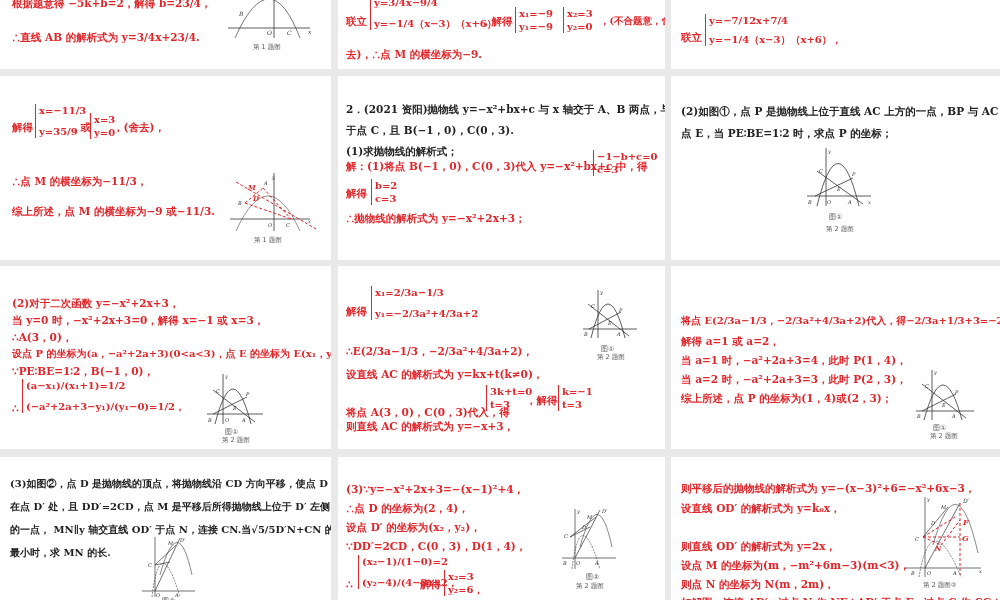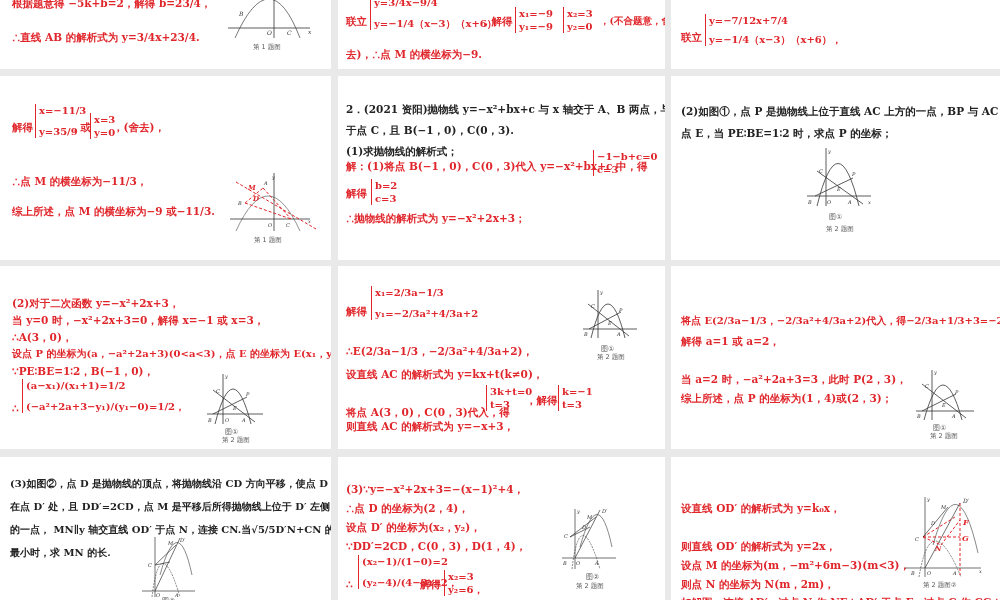--- a/index.html
+++ b/index.html
@@ -192,20 +192,21 @@
     <text x="3" y="48" font-size="5" font-style="italic" fill="#333">B</text>
     <text x="36" y="48" font-size="5" font-style="italic" fill="#333">A</text>
   </svg>
   <div class="cap" style="left:263px;top:78px;font-size:7px;">图①</div>
   <div class="cap" style="left:259px;top:87px;">第 2 题图</div>
 </div>
 
 <div class="panel" style="left:671px;top:266px;width:329px;height:183px;">
   <div class="line red" style="left:10px;top:48px;font-size:10px;">将点 E(2/3a−1/3，−2/3a²+4/3a+2)代入，得−2/3a+1/3+3=−2/3a²+4/3a+2，</div>
   <div class="line red" style="left:10px;top:68px;">解得 a=1 或 a=2，</div>
+  <div class="line red" style="left:10px;top:87px;">当 a=1 时，−a²+2a+3=4，此时 P(1，4)，</div>
   <div class="line red" style="left:10px;top:106px;">当 a=2 时，−a²+2a+3=3，此时 P(2，3)，</div>
   <div class="line red" style="left:10px;top:125px;">综上所述，点 P 的坐标为(1，4)或(2，3)；</div>
   <svg class="fig" style="left:243px;top:102px;" width="62" height="55">
     <path d="M10,52 Q29,-18 48,52" fill="none" stroke="#333" stroke-width="0.8"></path>
     <line x1="2" y1="43" x2="60" y2="43" stroke="#333" stroke-width="0.8"></line>
     <line x1="18" y1="2" x2="18" y2="52" stroke="#333" stroke-width="0.8"></line>
     <line x1="8" y1="16" x2="52" y2="50" stroke="#333" stroke-width="0.8"></line>
     <line x1="8" y1="43" x2="42" y2="26" stroke="#333" stroke-width="0.8"></line>
     <text x="20" y="6" font-size="5" font-style="italic" fill="#333">y</text>
     <text x="11" y="20" font-size="5" font-style="italic" fill="#333">C</text>
@@ -270,20 +271,21 @@
     <text x="4" y="31" font-size="5" font-style="italic" fill="#333">C</text>
     <text x="3" y="58" font-size="5" font-style="italic" fill="#333">B</text>
     <text x="16" y="58" font-size="5" font-style="italic" fill="#333">O</text>
     <text x="35" y="58" font-size="5" font-style="italic" fill="#333">A</text>
   </svg>
   <div class="cap" style="left:248px;top:115px;font-size:7px;">图②</div>
   <div class="cap" style="left:238px;top:125px;">第 2 题图</div>
 </div>
 
 <div class="panel" style="left:671px;top:457px;width:329px;height:143px;">
+  <div class="line red" style="left:10px;top:24px;">则平移后的抛物线的解析式为 y=−(x−3)²+6=−x²+6x−3，</div>
   <div class="line red" style="left:10px;top:44px;">设直线 OD′ 的解析式为 y=k₀x，</div>
   <div class="line red" style="left:10px;top:82px;">则直线 OD′ 的解析式为 y=2x，</div>
   <div class="line red" style="left:10px;top:101px;">设点 M 的坐标为(m，−m²+6m−3)(m&lt;3)，</div>
   <div class="line red" style="left:10px;top:120px;">则点 N 的坐标为 N(m，2m)，</div>
   <div class="line red" style="left:10px;top:138px;">如解图，连接 AD′，过点 N 作 NF⊥AD′ 于点 F，过点 C 作 CG⊥AD′</div>
   <svg class="fig" style="left:232px;top:38px;" width="80" height="85">
     <path d="M16,82 Q28,10 58,82" fill="none" stroke="#555" stroke-width="0.7" stroke-dasharray="2,1"></path>
     <path d="M30,50 Q54,-35 75,58" fill="none" stroke="#555" stroke-width="0.7"></path>
     <line x1="2" y1="73" x2="78" y2="73" stroke="#333" stroke-width="0.7"></line>
     <line x1="22" y1="2" x2="22" y2="82" stroke="#333" stroke-width="0.7"></line>

